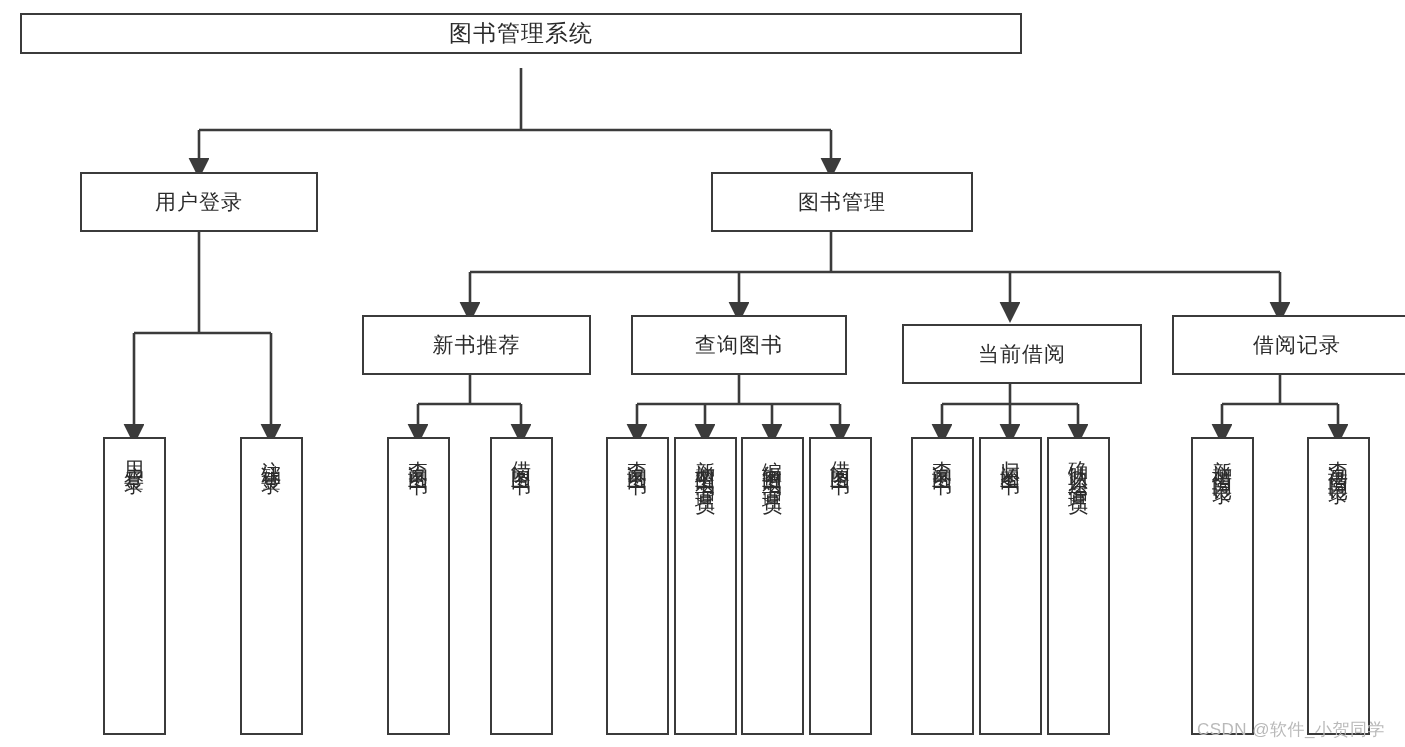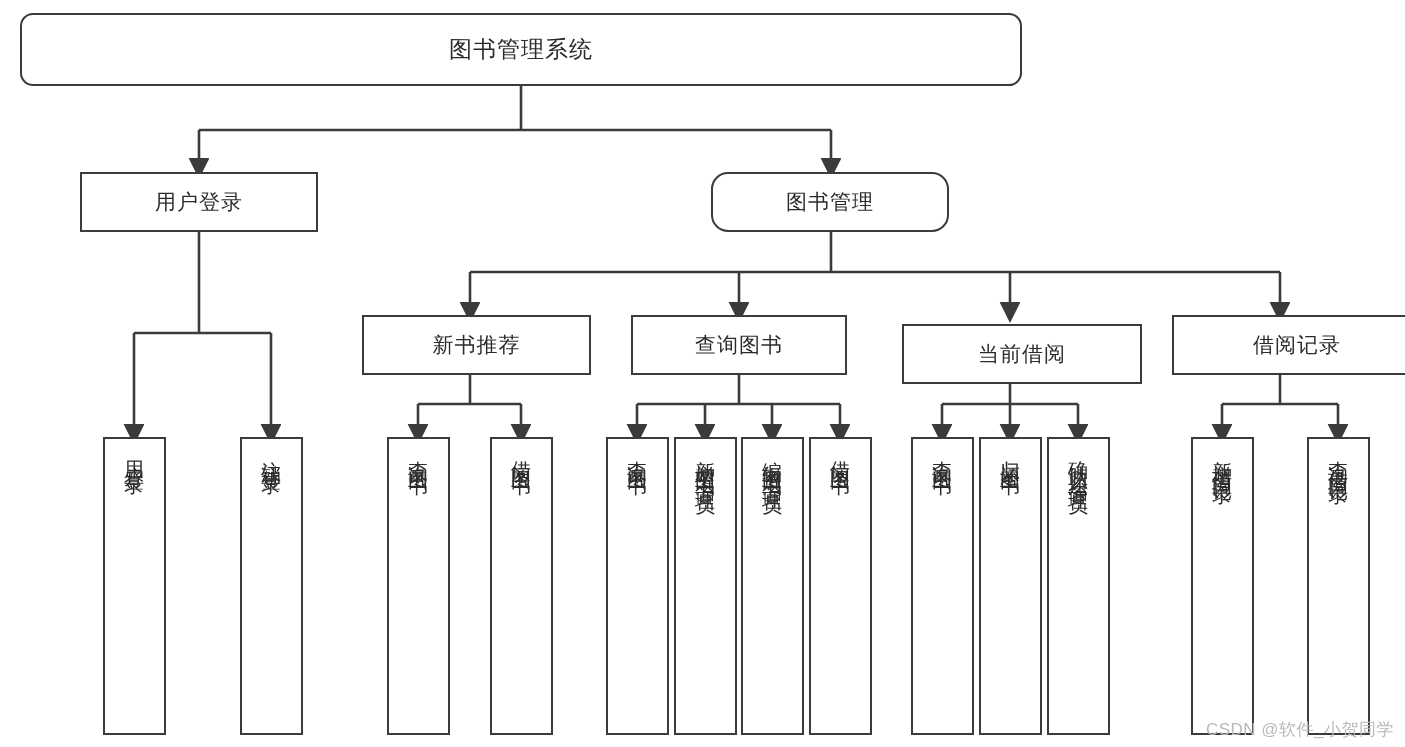--- a/index.html
+++ b/index.html
@@ -56,21 +56,21 @@
     writing-mode: vertical-rl;
     text-orientation: upright;
     font-size: 20px;
     letter-spacing: 5px;
     white-space: nowrap;
     max-height: 100%;
   }
   
   #watermark {
     position: absolute;
-    right: 11px;
+    right: 20px;
     bottom: 6px;
     font-size: 17px;
     color: #b9b9b9;
     letter-spacing: 0.5px;
     z-index: 3;
     white-space: nowrap;
     font-family: "Liberation Sans", "DejaVu Sans", sans-serif;
   }
 </style>
 </head>
@@ -121,29 +121,29 @@
       <path d="M1010,404 L1010,428" marker-end="url(#arrowhead)"></path>
       <path d="M1078,404 L1078,428" marker-end="url(#arrowhead)"></path>
 
       <path d="M1280,375 L1280,404"></path>
       <path d="M1222,404 L1338,404"></path>
       <path d="M1222,404 L1222,428" marker-end="url(#arrowhead)"></path>
       <path d="M1338,404 L1338,428" marker-end="url(#arrowhead)"></path>
     </g>
   </svg>
 
-  <div class="node node-root" style="left:20px; top:13px; width:1002px; height:73px;border-radius:13px;">
+  <div class="node node-root" style="left:20px; top:13px; width:1002px; height:41px;">
     <span class="node-label">图书管理系统</span>
   </div>
 
   <div class="node node-l1" style="left:80px; top:172px; width:238px; height:60px;">
     <span class="node-label">用户登录</span>
   </div>
 
-  <div class="node node-l1" style="left:711px; top:172px; width:238px; height:60px;border-radius:17px;">
+  <div class="node node-l1" style="left:711px; top:172px; width:262px; height:60px;">
     <span class="node-label">图书管理</span>
   </div>
 
   <div class="node node-l2" style="left:362px; top:315px; width:229px; height:60px;justify-content:center;">
     <span class="node-label">新书推荐</span>
   </div>
 
   <div class="node node-l2" style="left:631px; top:315px; width:216px; height:60px;">
     <span class="node-label">查询图书</span>
   </div>

